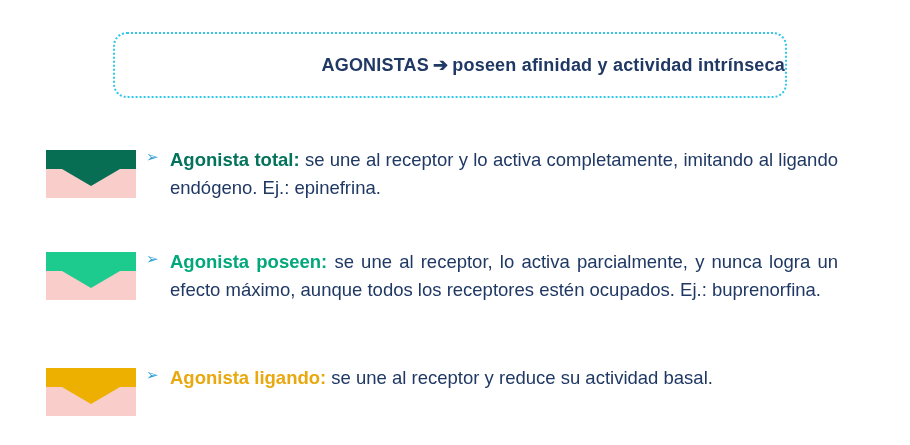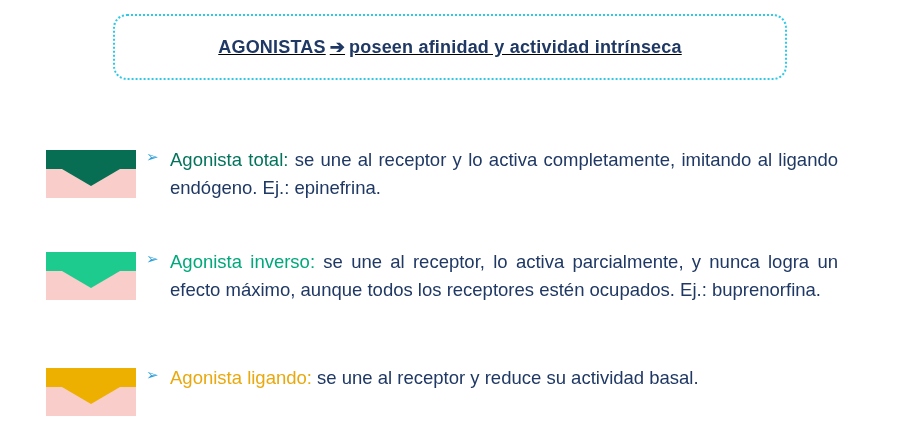--- a/index.html
+++ b/index.html
@@ -6,28 +6,27 @@
   .page {
     position: relative;
     width: 910px;
     height: 445px;
     background: #ffffff;
     font-family: "Liberation Sans", sans-serif;
     overflow: hidden;
   }
   .title-box {
     position: absolute;
-    left: 113px; top: 14px;
+    left: 113px; top: 32px;
     width: 670px; height: 62px;
     border: 2px dotted #2fc9e8;
     border-radius: 14px;
     display: flex;
     align-items: center;
-    justify-content: center;
-    text-decoration: underline;
+    justify-content: flex-end;
   }
   .title-text {
     font-size: 18px;
     font-weight: bold;
     color: #1f3864;
     letter-spacing: 0.2px;
   }
   .title-arrow { font-weight: bold; padding: 0 4px; }
   .bullet-row { position: absolute; left: 46px; }
   .row-1 { top: 146px; }
@@ -63,21 +62,21 @@
   }
   .bullet-text {
     position: absolute;
     left: 124px; top: 0;
     width: 668px;
     font-size: 18.5px;
     line-height: 28px;
     color: #1f3864;
     text-align: justify;
   }
-  .bullet-label { font-weight: normal; }
+  .bullet-label { font-weight: bold; }
 </style>
 </head>
 <body>
 
 <div class="page">
 
   <div class="title-box">
     <div class="title-text"><span>AGONISTAS</span><span class="title-arrow">➔</span><span>poseen afinidad y actividad intrínseca</span></div>
   </div>
 
@@ -91,21 +90,21 @@
     <div class="bullet-text"><span class="bullet-label" style="color: rgb(3, 115, 92);">Agonista total:</span> <span>se une al receptor y lo activa completamente, imitando al ligando endógeno. Ej.: epinefrina.</span></div>
   </div>
 
   <div class="bullet-row row-2">
     <div class="envelope">
       <div class="env-base" style="position: absolute; inset: 0px; background-color: rgb(249, 205, 202);"></div>
       <div class="env-band" style="background-color: rgb(30, 203, 142);"></div>
       <div class="env-flap" style="border-top-color: rgb(30, 203, 142);"></div>
     </div>
     <span class="bullet-marker">➢</span>
-    <div class="bullet-text"><span class="bullet-label" style="color: rgb(0, 168, 123);">Agonista inverso:</span> <span>se une al receptor, lo activa parcialmente, y nunca logra un efecto máximo, aunque todos los receptores estén ocupados. Ej.: buprenorfina.</span></div>
+    <div class="bullet-text"><span class="bullet-label" style="color: rgb(0, 168, 123);">Agonista poseen:</span> <span>se une al receptor, lo activa parcialmente, y nunca logra un efecto máximo, aunque todos los receptores estén ocupados. Ej.: buprenorfina.</span></div>
   </div>
 
   <div class="bullet-row row-3">
     <div class="envelope">
       <div class="env-base" style="position: absolute; inset: 0px; background-color: rgb(249, 205, 202);"></div>
       <div class="env-band" style="background-color: rgb(237, 176, 0);"></div>
       <div class="env-flap" style="border-top-color: rgb(237, 176, 0);"></div>
     </div>
     <span class="bullet-marker">➢</span>
     <div class="bullet-text"><span class="bullet-label" style="color: rgb(233, 168, 13);">Agonista ligando:</span> <span>se une al receptor y reduce su actividad basal.</span></div>

